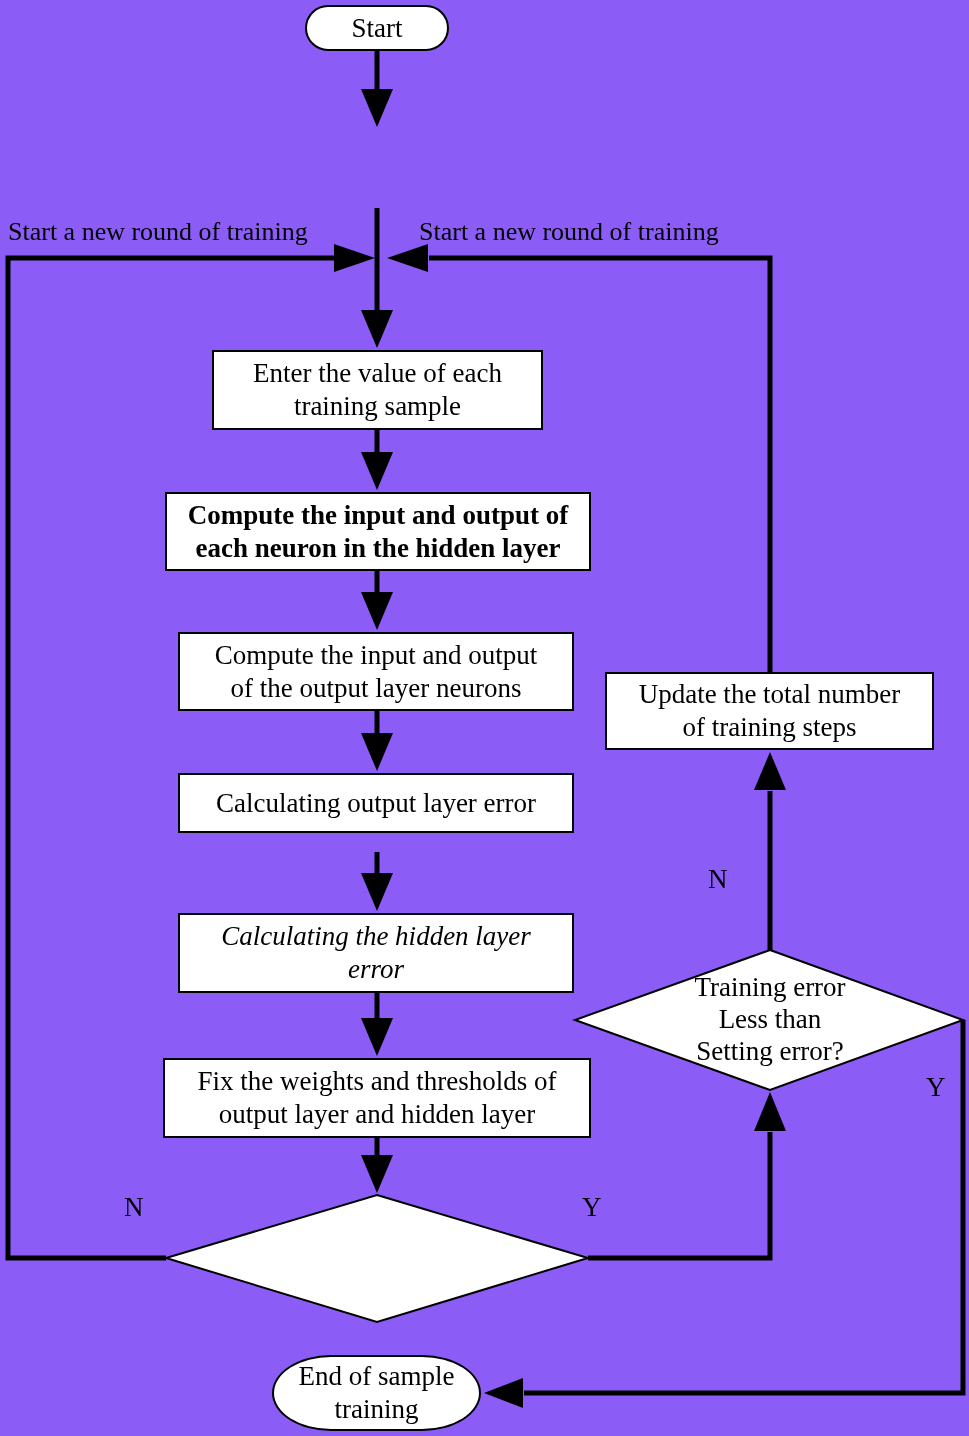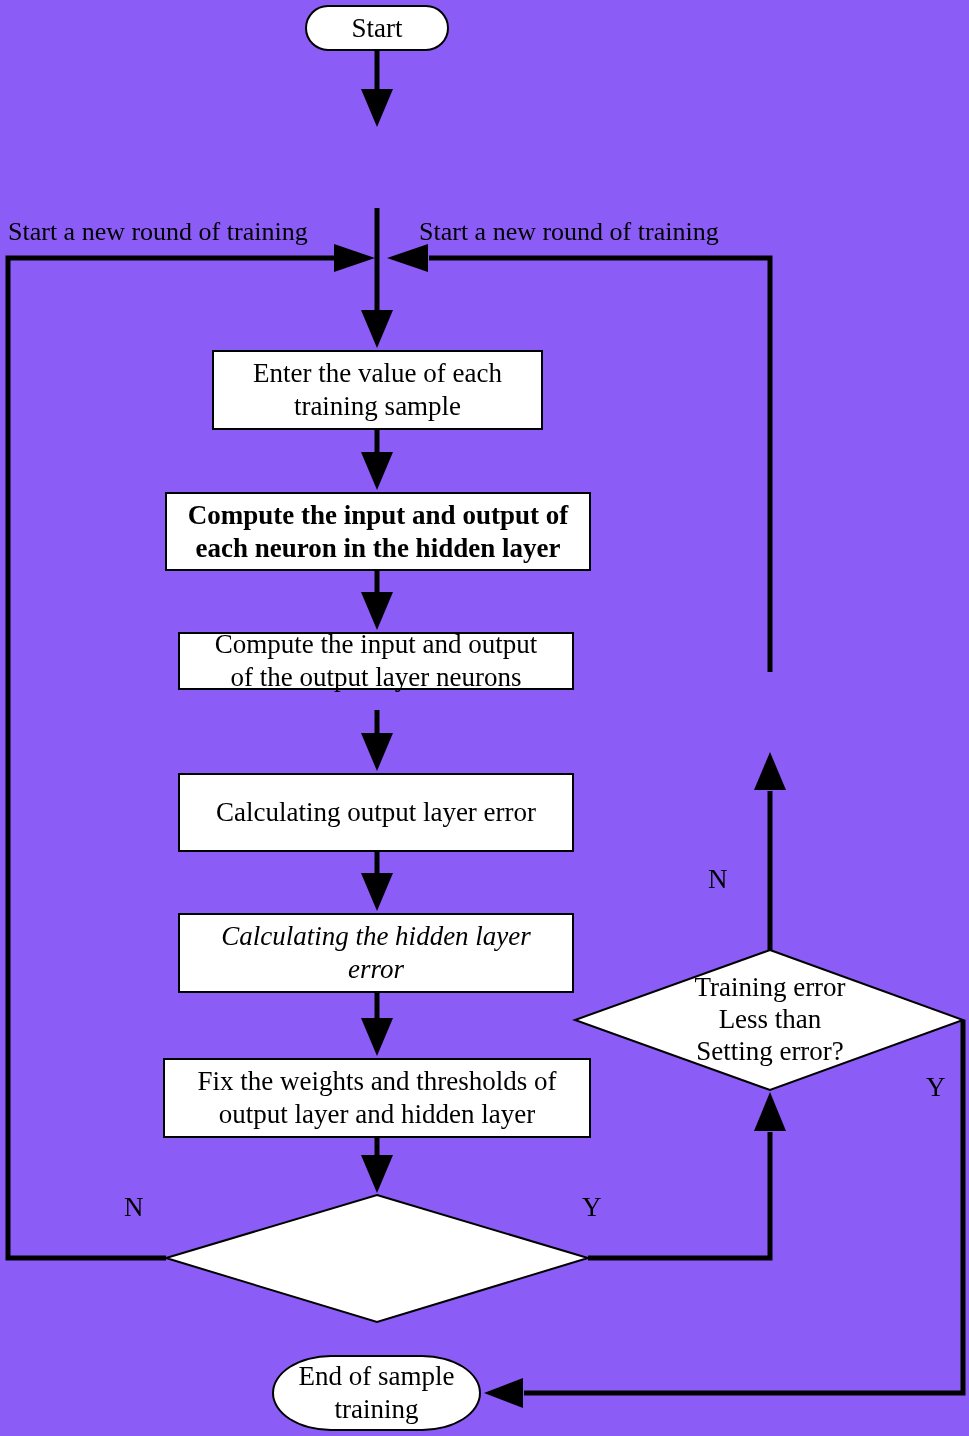--- a/index.html
+++ b/index.html
@@ -87,31 +87,33 @@
 
   <div class="node oval" style="left:305px;top:5px;width:144px;height:46px;">Start</div>
 
 
   <div class="node" style="left:212px;top:350px;width:331px;height:80px;">Enter the value of each
 training sample</div>
 
   <div class="node" style="left:165px;top:492px;width:426px;height:79px;font-weight:bold;">Compute the input and output of
 each neuron in the hidden layer</div>
 
-  <div class="node" style="left:178px;top:632px;width:396px;height:58px;">Compute the input and output
+  <div class="node" style="left:178px;top:632px;width:396px;height:79px;">Compute the input and output
 of the output layer neurons</div>
 
-  <div class="node" style="left:178px;top:773px;width:396px;height:79px;">Calculating output layer error</div>
+  <div class="node" style="left:178px;top:773px;width:396px;height:60px;">Calculating output layer error</div>
 
   <div class="node" style="left:178px;top:913px;width:396px;height:80px;font-style:italic;">Calculating the hidden layer
 error</div>
 
   <div class="node" style="left:163px;top:1058px;width:428px;height:80px;">Fix the weights and thresholds of
 output layer and hidden layer</div>
 
+  <div class="node" style="left:605px;top:672px;width:329px;height:78px;">Update the total number
+of training steps</div>
 
   <div class="node oval-end" style="left:272px;top:1355px;width:209px;height:76px;">End of sample
 training</div>
 
 
   <div class="diamond-label" style="left:620px;top:972px;width:300px;height:96px;">Training error
 Less than
 Setting error?</div>
 
   <div class="edge-label" style="left:8px;top:218px;">Start a new round of training</div>

